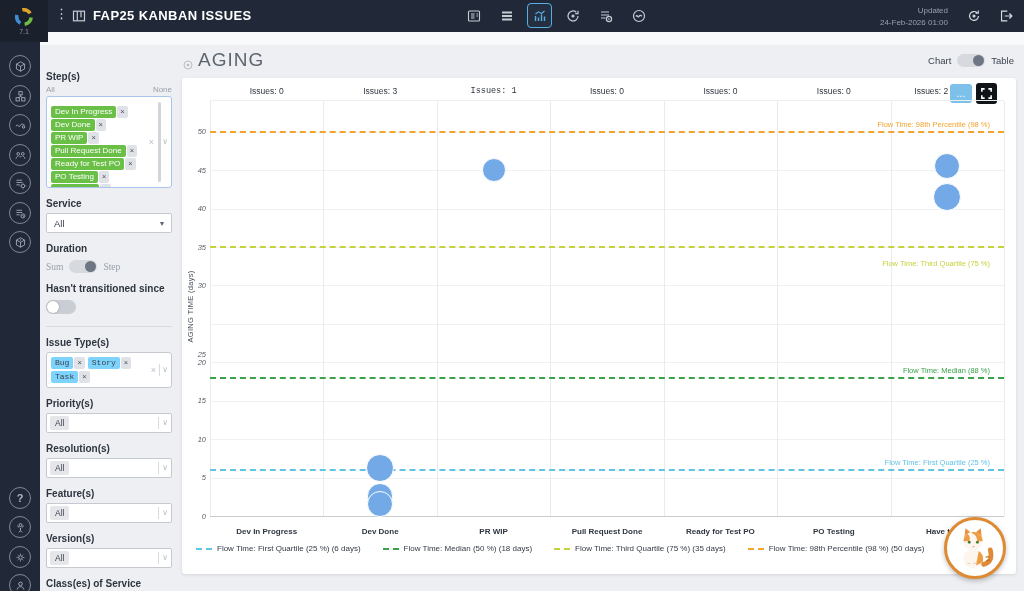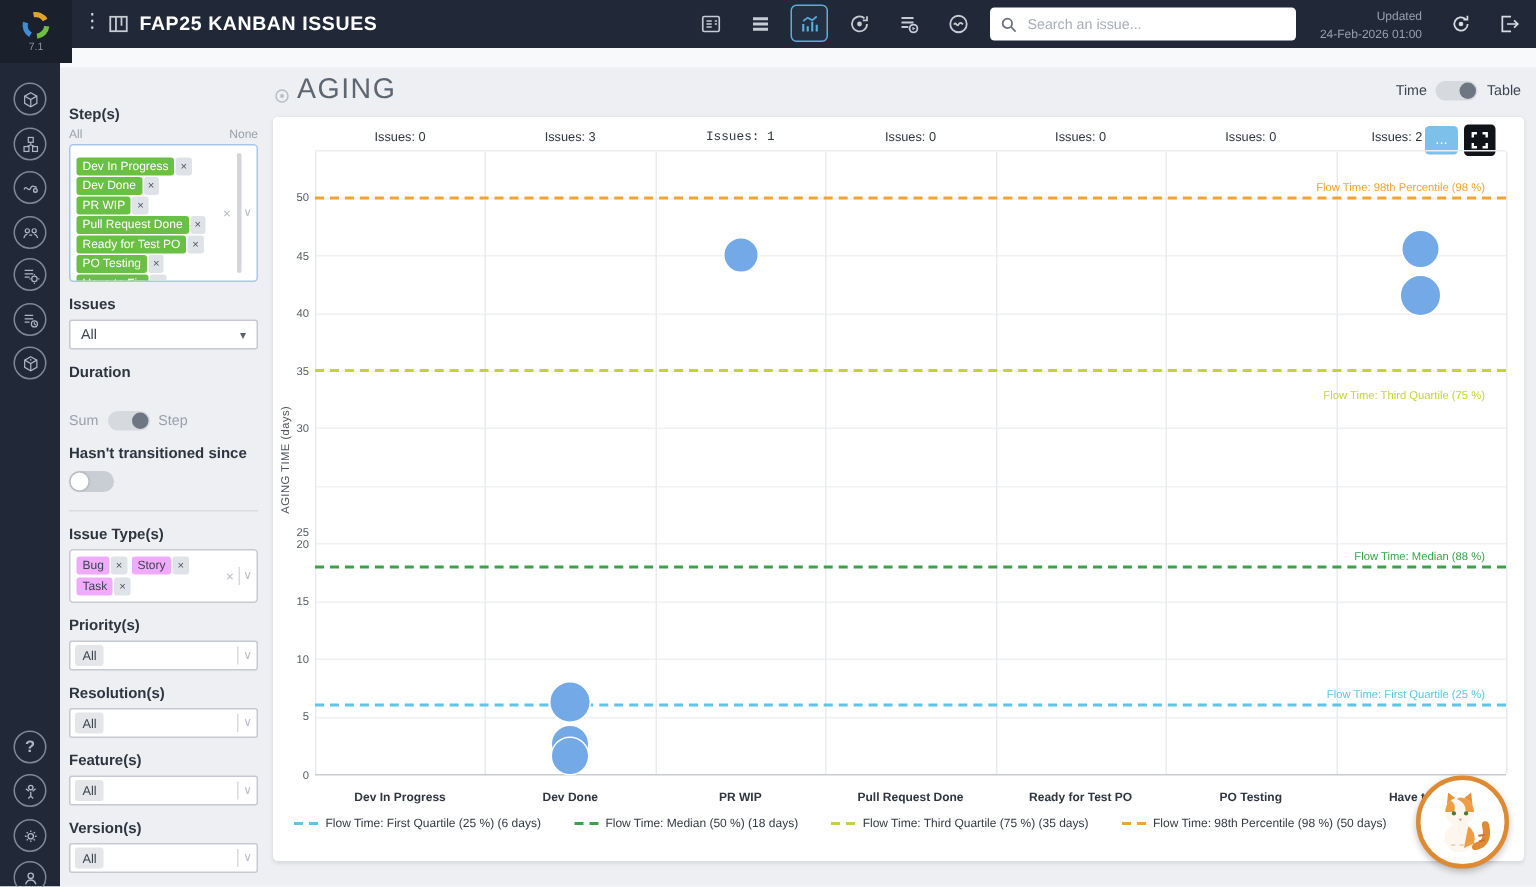--- a/index.html
+++ b/index.html
@@ -40,30 +40,30 @@
   .flabel{font-size:10px;font-weight:700;color:#2e3540;margin-top:10px;}
   .flabel.first{margin-top:6px;}
   .allnone{display:flex;justify-content:space-between;font-size:8px;color:#9aa1ab;margin:3px 0 2px;}
   .allnone span{cursor:pointer;}
   .msbox{position:relative;background:#fff;border:1px solid #c6cad0;border-radius:3px;box-sizing:border-box;}
   .msbox.steps{margin-top:0;height:92px;border-color:#a9c6ea;overflow:hidden;padding:3px 26px 0 3px;}
   .msbox.itypes{margin-top:4px;min-height:32px;padding:3px 30px 3px 3px;display:flex;flex-wrap:wrap;align-content:flex-start;}
   .tagrow{height:13px;}
   .tag{display:inline-flex;align-items:center;font-size:8px;line-height:1;margin:1px 2px 1px 1px;cursor:pointer;}
   .tag .tx{background:#6abf47;color:#fff;padding:2px 4px;border-radius:2px;white-space:nowrap;}
-  .tag.gray .tx{background:#f0abfc;color:#3c4450;}
+  .tag.gray .tx{background:#7dd3fc;color:#3c4450;font-family:Liberation Mono, monospace;}
   .tag .xx{background:#dfe2e6;color:#4a515c;padding:2px 3px;border-radius:2px;margin-left:1px;font-size:7.5px;cursor:pointer;}
   .clear-x{position:absolute;right:17px;top:calc(50% - 5px);font-size:9px;color:#b9bec6;cursor:pointer;}
   .sbar{position:absolute;right:10px;top:5px;bottom:5px;width:3px;background:#d2d6db;border-radius:2px;cursor:pointer;}
   .chev{position:absolute;right:3px;top:calc(50% - 5px);font-size:8px;color:#b9bec6;cursor:pointer;}
   .vdiv{position:absolute;right:12px;top:calc(50% - 6px);width:1px;height:12px;background:#d7dadf;}
   .select{margin-top:4px;height:20px;background:#fff;border:1px solid #c6cad0;border-radius:2px;
           display:flex;align-items:center;justify-content:space-between;padding:0 7px;font-size:9.5px;color:#3c4450;cursor:pointer;box-sizing:border-box;}
   .select .arrow{font-size:8px;color:#5a6270;}
-  .tog-row{display:flex;align-items:center;gap:6px;margin-top:20px;font-size:9.5px;color:#9aa1ab;}
+  .tog-row{display:flex;align-items:center;gap:6px;margin-top:6px;font-size:9.5px;color:#9aa1ab;font-family:Liberation Serif, serif;}
   .pill{width:28px;height:13px;border-radius:7px;background:#d6dade;position:relative;cursor:pointer;flex:none;}
   .pill .knob{position:absolute;right:1px;top:1px;width:11px;height:11px;border-radius:6px;background:#6f7683;}
   .pill2{width:30px;height:14px;border-radius:8px;background:#c9cdd4;position:relative;cursor:pointer;margin-top:6px;}
   .pill2 .knob{position:absolute;left:1px;top:1px;width:12px;height:12px;border-radius:50%;background:#fff;box-shadow:0 0 2px rgba(0,0,0,.3);}
   .fdivider{border:none;border-top:1px solid #d9dcdf;margin:12px 0 0 0;}
   .chipsel{position:relative;margin-top:4px;height:20px;background:#fff;border:1px solid #c6cad0;border-radius:2px;
            display:flex;align-items:center;padding:0 26px 0 3px;box-sizing:border-box;cursor:pointer;}
   .chip{background:#e4e6ea;color:#3c4450;font-size:8.5px;padding:2px 5px;border-radius:2px;}
   
   .page-head{position:absolute;left:182px;top:47px;width:834px;height:28px;}
@@ -78,21 +78,21 @@
             color:#fff;font-size:10px;line-height:6px;cursor:pointer;padding:0;}
   .fs-btn{position:absolute;left:794px;top:5px;width:21px;height:21px;background:#101318;border:none;border-radius:3px;
           display:flex;align-items:center;justify-content:center;cursor:pointer;padding:0;}
   .fs-btn svg{width:13px;height:13px;}
   .ylabel{position:absolute;left:-51px;top:224px;width:118px;text-align:center;transform:rotate(-90deg);
           font-size:7.5px;color:#4a5158;letter-spacing:.3px;}
   .plot{position:absolute;left:28px;top:22px;width:794px;height:415px;border-top:1px solid #eceef0;}
   .hgrid{position:absolute;left:0;width:100%;border-top:1px solid #f0f1f3;}
   .hgrid.zero{border-top:1px solid #c8ccd1;}
   .vgrid{position:absolute;top:0;height:100%;border-left:1px solid #e9ebee;}
-  .ytick{position:absolute;left:-26px;width:22px;text-align:right;font-size:7.5px;color:#555c64;}
+  .ytick{position:absolute;left:-26px;width:22px;text-align:right;font-size:7.5px;color:#555c64;font-style:italic;}
   .refline{position:absolute;left:0;width:100%;}
   .reflabel{position:absolute;right:14px;font-size:7.5px;white-space:nowrap;}
   .bubble{position:absolute;border-radius:50%;border:1.5px solid #fff;box-sizing:border-box;cursor:pointer;}
   .xlabel{position:absolute;top:449px;transform:translateX(-50%);font-size:8px;font-weight:600;color:#2f3640;white-space:nowrap;}
   .legend{position:absolute;left:14px;top:466px;width:808px;display:flex;gap:22px;}
   .litem{display:flex;align-items:center;gap:5px;font-size:8px;color:#333a45;white-space:nowrap;cursor:pointer;}
   .ldash{width:16px;height:0;border-top:2px dashed #999;flex:none;}
   
   .cat{position:absolute;left:944px;top:517px;width:56px;height:56px;border-radius:50%;border:3px solid #dd8a33;
        background:#fff;box-shadow:0 2px 5px rgba(0,0,0,.25);overflow:hidden;z-index:10;cursor:pointer;
@@ -162,27 +162,20 @@
       </button>
       <button class="vbtn">
         <span style="display:flex">
           <svg viewBox="0 0 16 16" fill="none" stroke="currentColor" stroke-width="1.2">
             <circle cx="8" cy="8" r="5.5"></circle>
             <path d="M5 8.4c1-2.4 2 1.8 3 0s2-1 3-.2"></path>
           </svg>
         </span>
       </button>
     </div>
-  <div class="search">
-    <svg viewBox="0 0 12 12" fill="none" stroke="currentColor" stroke-width="1.3">
-      <circle cx="5" cy="5" r="3.4"></circle>
-        <path d="M7.6 7.6 L11 11"></path>
-    </svg>
-    <input placeholder="Search an issue..." style="">
-  </div>
   <div class="updated">
     <div>Updated</div>
     <div>24-Feb-2026 01:00</div>
   </div>
   <button class="hbtn sync">
     <svg viewBox="0 0 18 18" fill="none" stroke="currentColor" stroke-width="1.3">
       <path d="M14 9a5 5 0 1 1-1.6-3.7M13.8 2.8v3h-3"></path>
         <circle cx="9" cy="9" r="1.1" fill="currentColor"></circle>
     </svg>
   </button>
@@ -299,21 +292,21 @@
         <div class="tagrow"><span class="tag">
             <span class="tx">Have to Fix</span>
             <span class="xx">×</span>
           </span></div>
       </div>
     <span class="clear-x">×</span>
     <span class="sbar"></span>
     <span class="chev">∨</span>
   </div>
 
-  <div class="flabel">Issues</div>
+  <div class="flabel">Service</div>
   <div class="select">
     <span>All</span>
     <span class="arrow">▾</span>
   </div>
 
   <div class="flabel">Duration</div>
   <div class="tog-row">
     <span>Sum</span>
     <span class="pill">
         <span class="knob"></span>
@@ -376,21 +369,21 @@
 
 <div class="page-head">
   <span class="collapse-ic">
     <svg viewBox="0 0 10 10">
         <circle cx="5" cy="5" r="4" fill="none" stroke="#b9bec6"></circle>
         <circle cx="5" cy="5" r="1.3" fill="#b9bec6"></circle>
       </svg>
   </span>
   <h2 class="page-title">AGING</h2>
   <div class="view-toggle">
-    <span>Time</span>
+    <span>Chart</span>
     <span class="pill">
         <span class="knob"></span>
       </span>
     <span>Table</span>
   </div>
 </div>
 
 <section class="chart-card" id="chart-card">
   <button class="more-btn">...</button>
   <button class="fs-btn">

